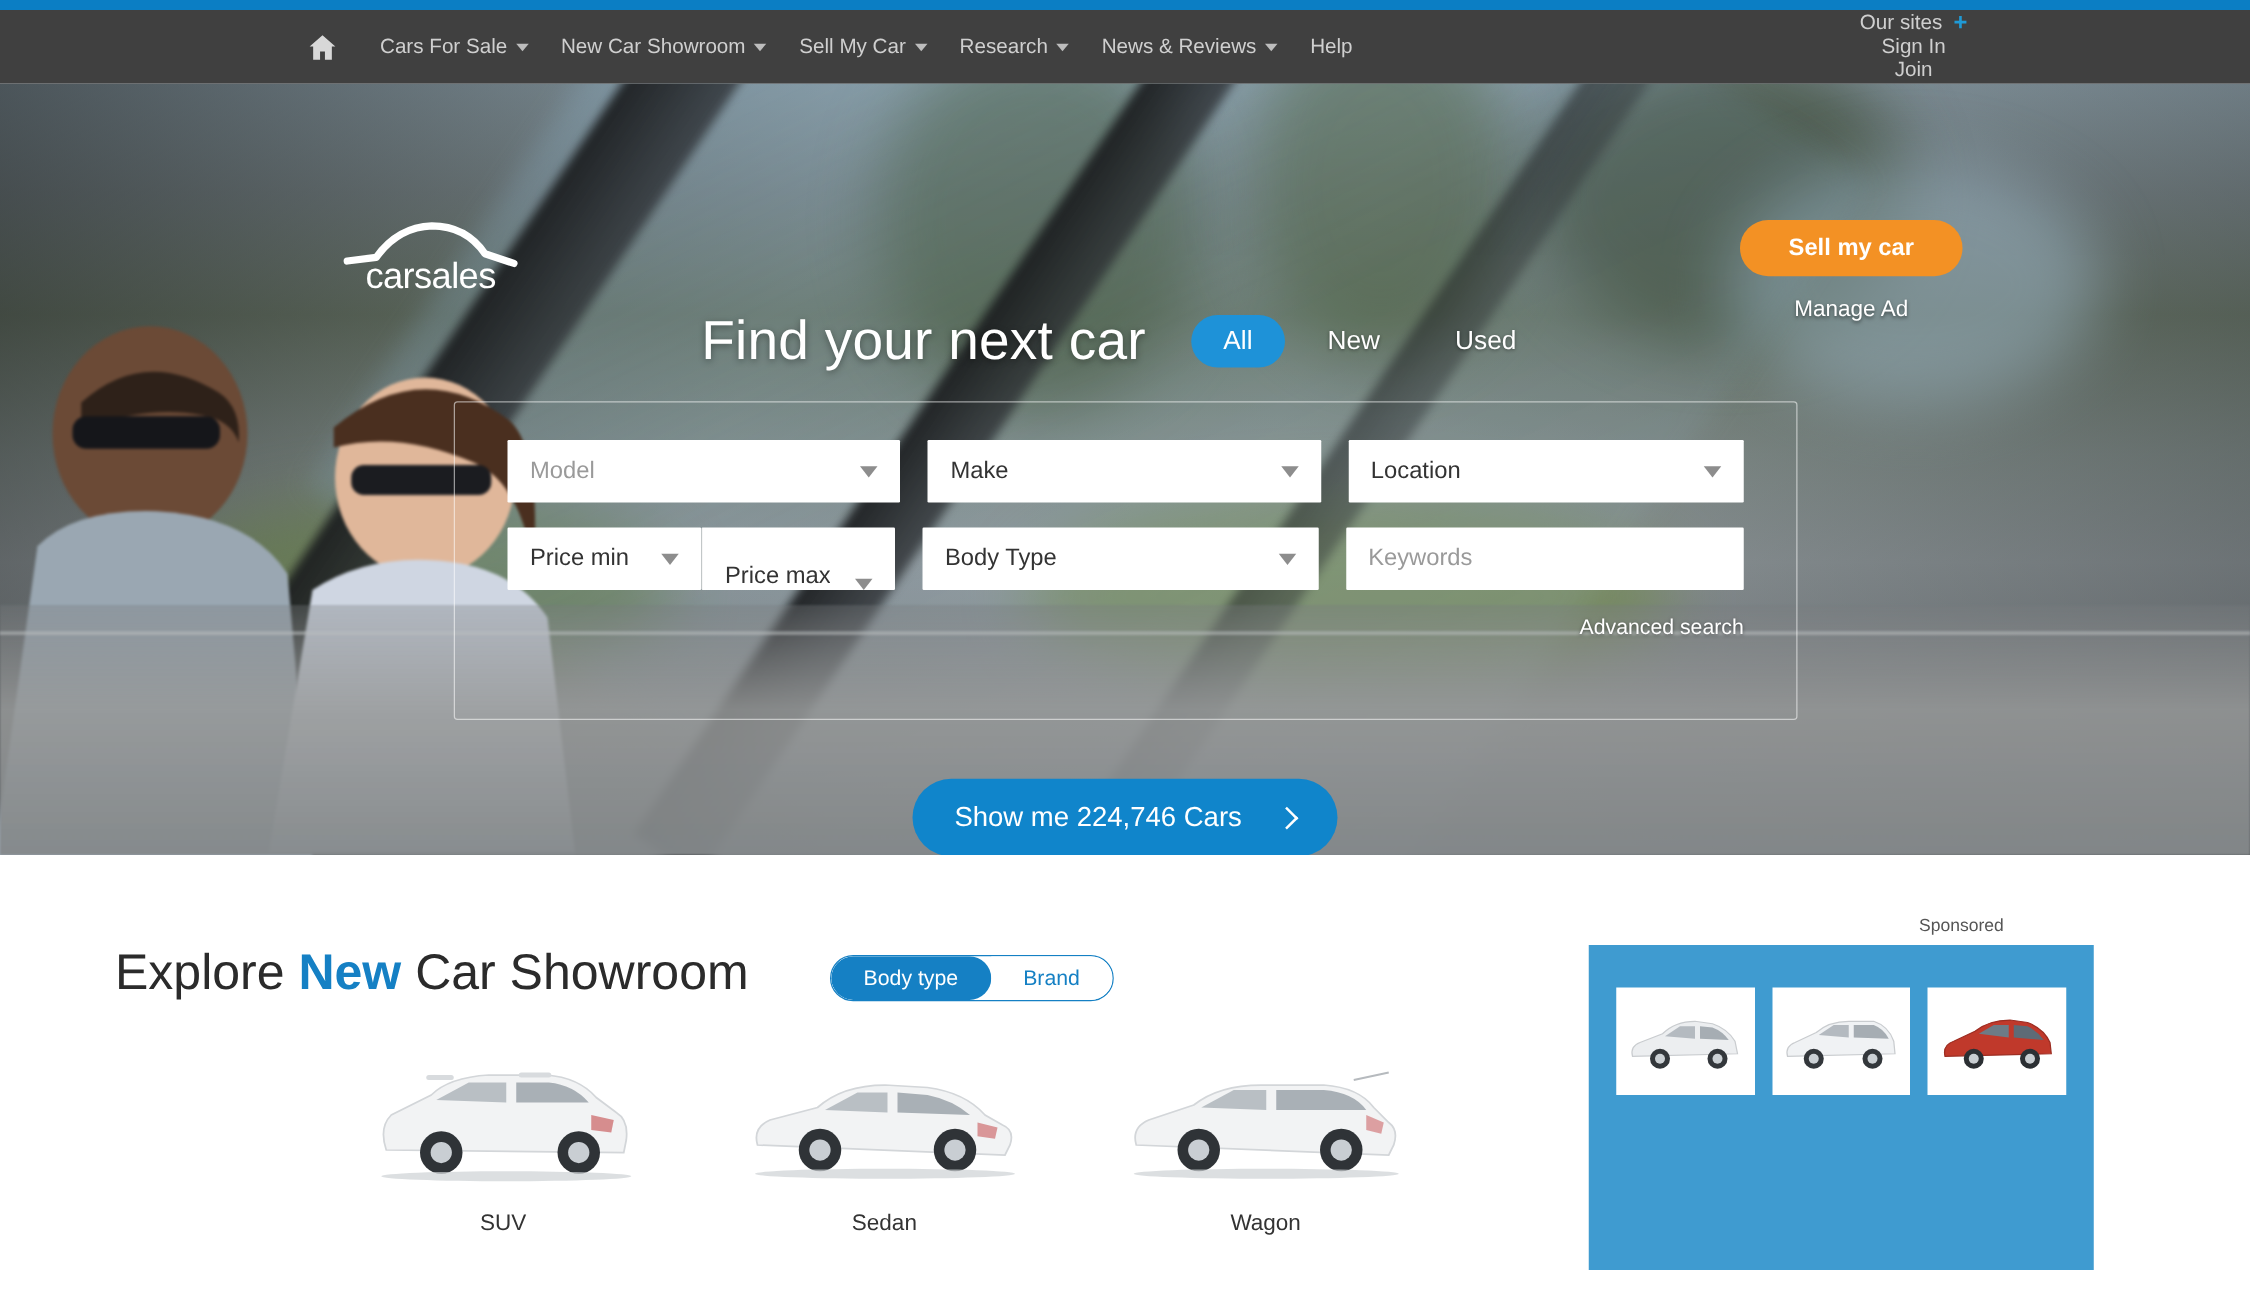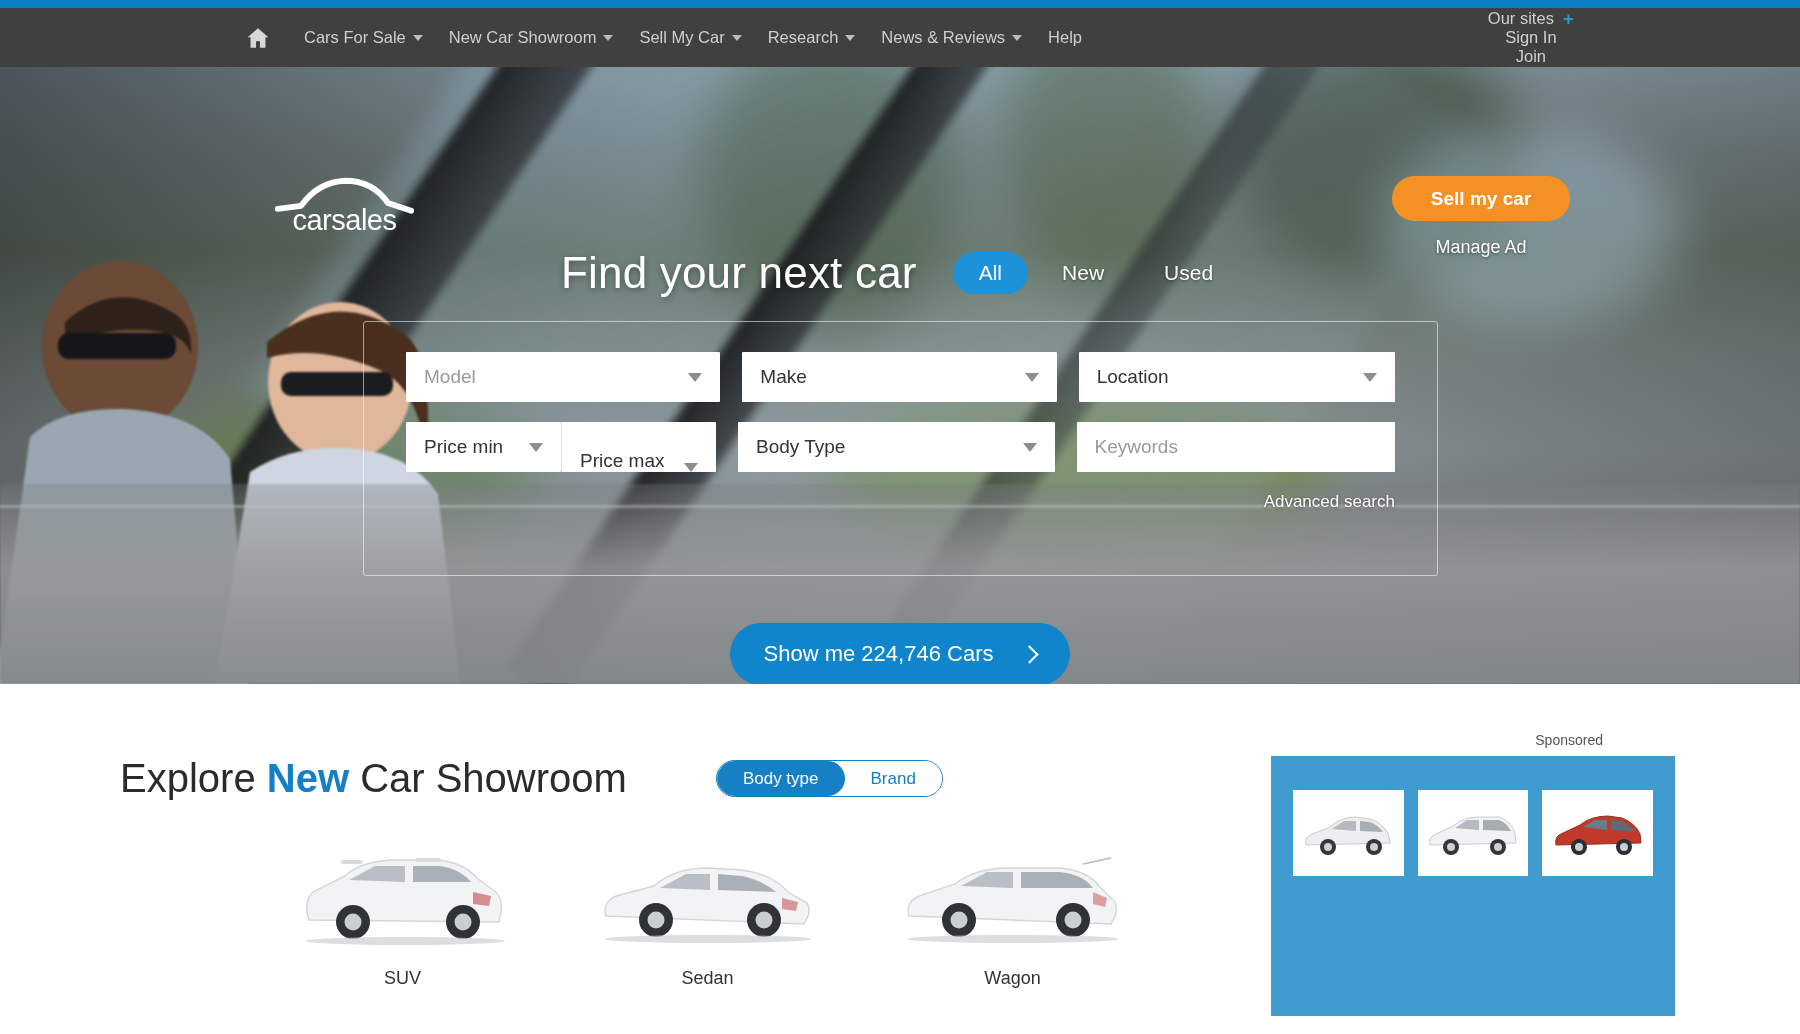--- a/index.html
+++ b/index.html
@@ -259,23 +259,23 @@
     border-top: 2.5px solid #fff;
     border-right: 2.5px solid #fff;
     transform: rotate(45deg);
     display: inline-block;
   }
 
   
   .showroom { position: relative; padding: 0 0 0 0; background: #fff; }
   .showroom-head {
     display: flex;
-    align-items: center;
-    gap: 89px;
-    padding-left: 120px;
+    align-items: flex-end;
+    gap: 65px;
+    padding-left: 92px;
     padding-top: 72px;
   }
   .showroom-title {
     font-size: 40px;
     font-weight: normal;
     color: #2b2b2b;
     white-space: nowrap;
   }
   .showroom-title .hl { color: #1580c4; font-weight: bold; }
   .toggle {

